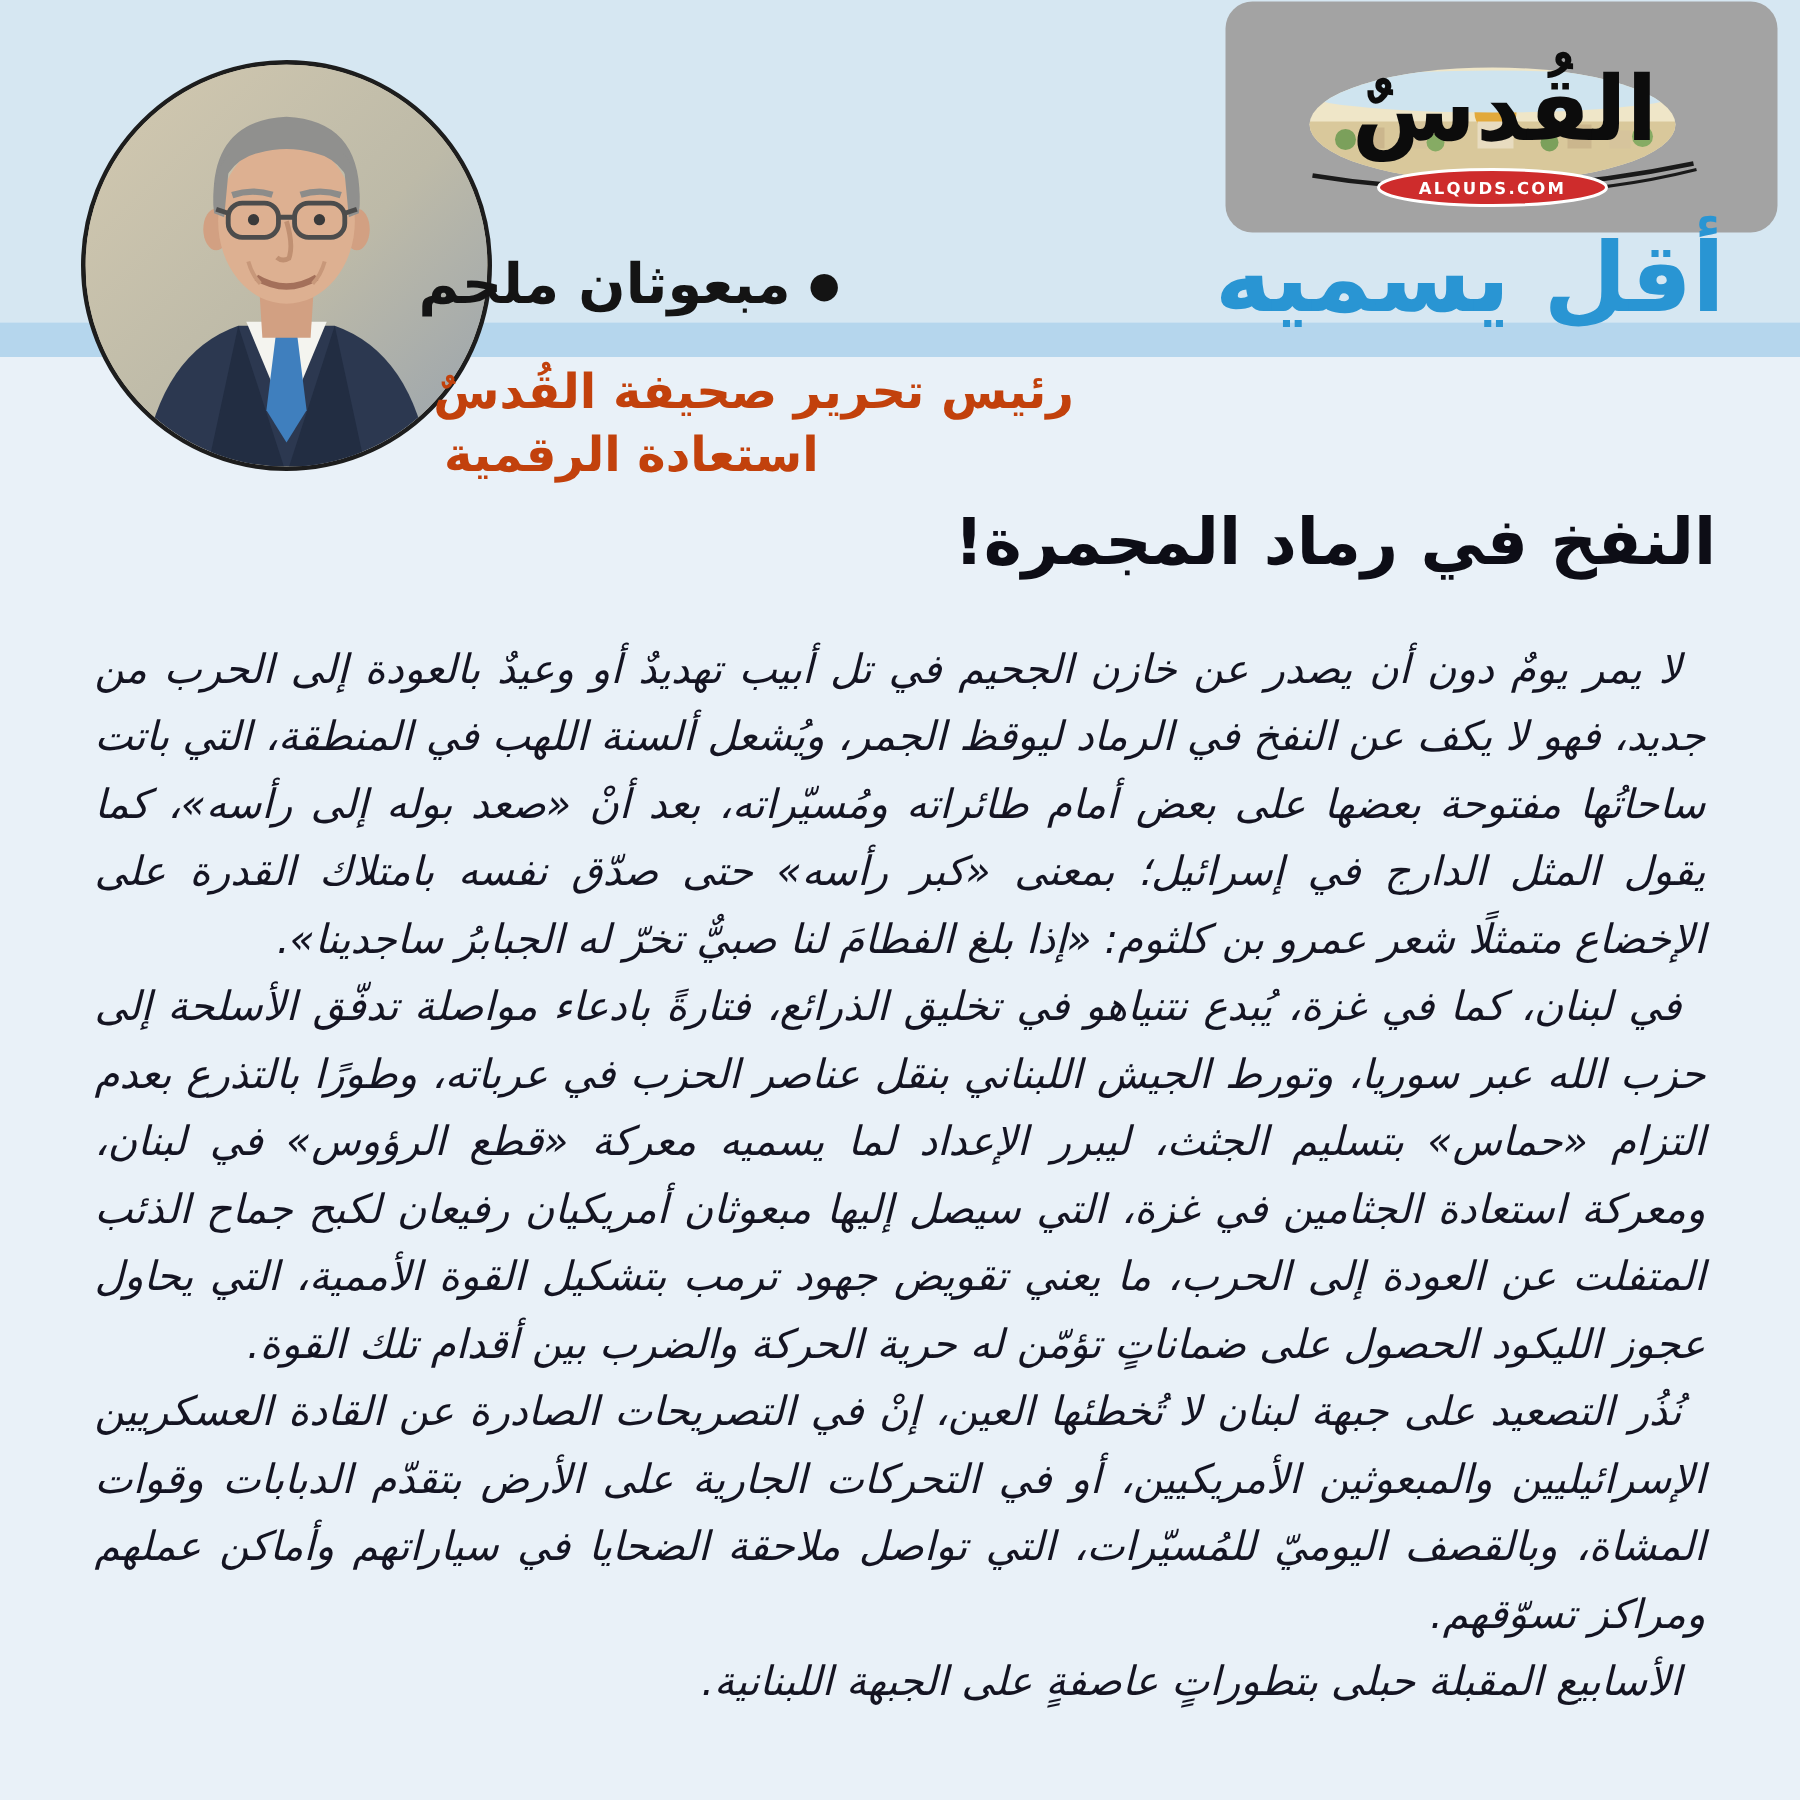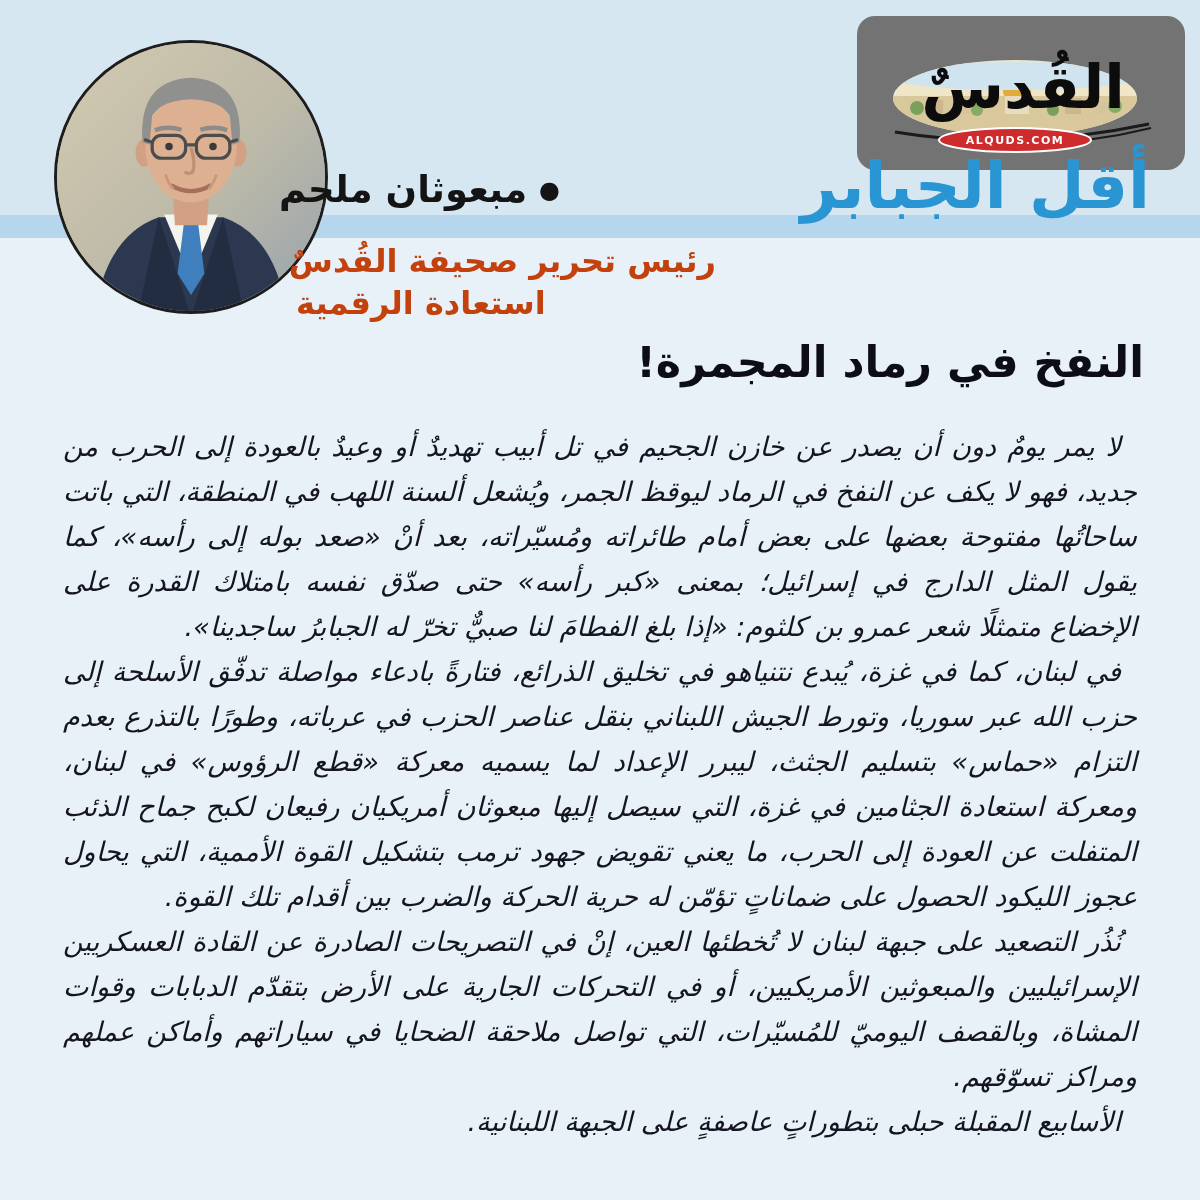--- a/index.html
+++ b/index.html
@@ -5,22 +5,22 @@
   html,body{margin:0;padding:0;background:#e9f1f8;}
   .page{
     position:relative;width:1200px;height:1200px;overflow:hidden;
     background:#e9f1f8;font-family:"DejaVu Sans",sans-serif;
   }
   .header-bg{position:absolute;top:0;left:0;width:1200px;height:215px;background:#d6e7f2;}
   .divider-band{position:absolute;top:215px;left:0;width:1200px;height:23px;background:#b5d6ed;}
 
   
   .logo-box{
-    position:absolute;top:16px;right:15px;width:328px;height:154px;
-    background:#737373;border-radius:18px;
+    position:absolute;top:1px;right:15px;width:368px;height:154px;
+    background:#a3a3a3;border-radius:18px;
   }
   .logo-box svg{display:block;width:100%;height:100%;}
 
   .column-title{
     position:absolute;top:148px;right:50px;direction:rtl;
     font-size:64px;line-height:1.2;font-weight:bold;color:#2995d3;white-space:nowrap;
   }
 
   
   .author-photo{
@@ -90,21 +90,21 @@
       <path d="M30 116 Q150 136 284 108" stroke="#1a1a1a" stroke-width="3" fill="none"></path>
       <path d="M96 122 Q190 136 286 112" stroke="#1a1a1a" stroke-width="2" fill="none"></path>
 
       <g>
         <ellipse cx="150" cy="124" rx="76" ry="12" fill="#ce2c2c" stroke="#ffffff" stroke-width="2"></ellipse>
         <text x="150" y="128" text-anchor="middle" font-family="DejaVu Sans, sans-serif" font-size="11" font-weight="bold" letter-spacing="1.5" fill="#ffffff">ALQUDS.COM</text>
       </g>
     </svg>
   </div>
 
-  <div class="column-title">أقل الجبابر</div>
+  <div class="column-title">أقل يسميه</div>
 
   <div class="author-photo">
     <svg viewBox="0 0 100 100">
       <defs>
         <linearGradient id="pbg" x1="0" y1="0" x2="1" y2="1">
           <stop offset="0" stop-color="#d3c9b0"></stop>
           <stop offset="0.55" stop-color="#bdbaa8"></stop>
           <stop offset="1" stop-color="#97a2ae"></stop>
         </linearGradient>
       </defs>

